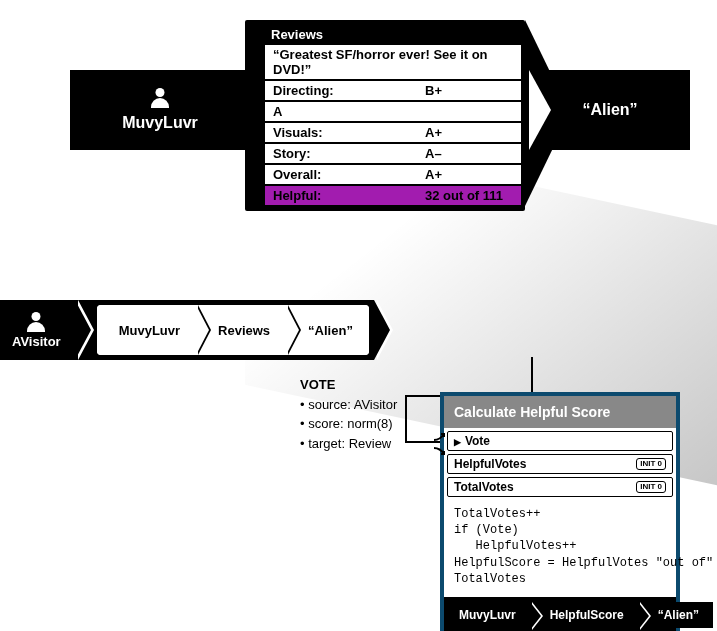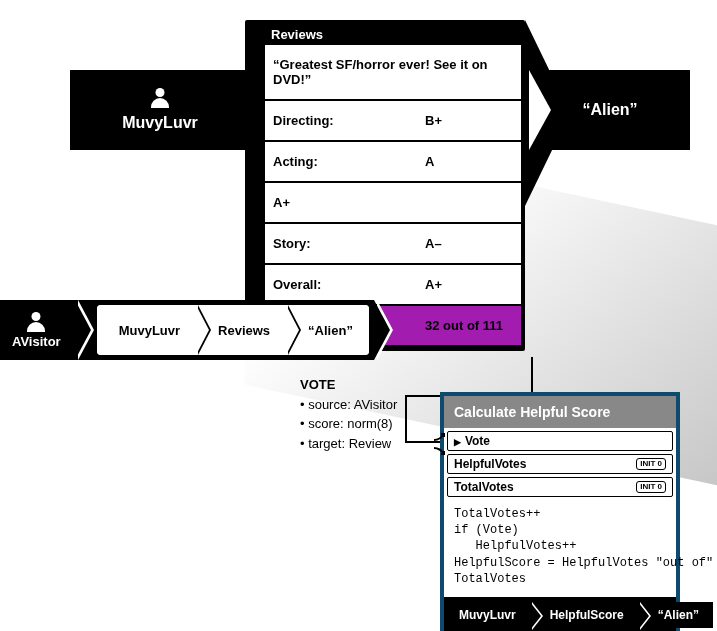--- a/index.html
+++ b/index.html
@@ -104,21 +104,21 @@
     color: #fff;
     font-weight: bold;
     padding: 3px 6px;
     font-size: 13px;
   }
   .review-row {
     background: #fff;
     color: #000;
     font-weight: bold;
     font-size: 13px;
-    padding: 12px 8px;
+    padding: 2px 8px;
     margin-bottom: 2px;
     display: flex;
   }
   .review-row .label { width: 152px; }
   .review-row.quote { font-style: normal; }
   .review-row.helpful { background: #a21caf; }
   .review-card::after {
     content: "";
     position: absolute;
     right: -45px;
@@ -416,24 +416,24 @@
   </div>
 
   <div class="review-card">
     <div class="header">Reviews</div>
     <div class="review-row quote">“Greatest SF/horror ever! See it on DVD!”</div>
     <div class="review-row">
       <span class="label">Directing:</span>
       <span>B+</span>
     </div>
     <div class="review-row">
-      <span class="label">Acting:</span>
       <span>A</span>
     </div>
     <div class="review-row">
+      <span class="label">Visuals:</span>
       <span>A+</span>
     </div>
     <div class="review-row">
       <span class="label">Story:</span>
       <span>A–</span>
     </div>
     <div class="review-row">
       <span class="label">Overall:</span>
       <span>A+</span>
     </div>

